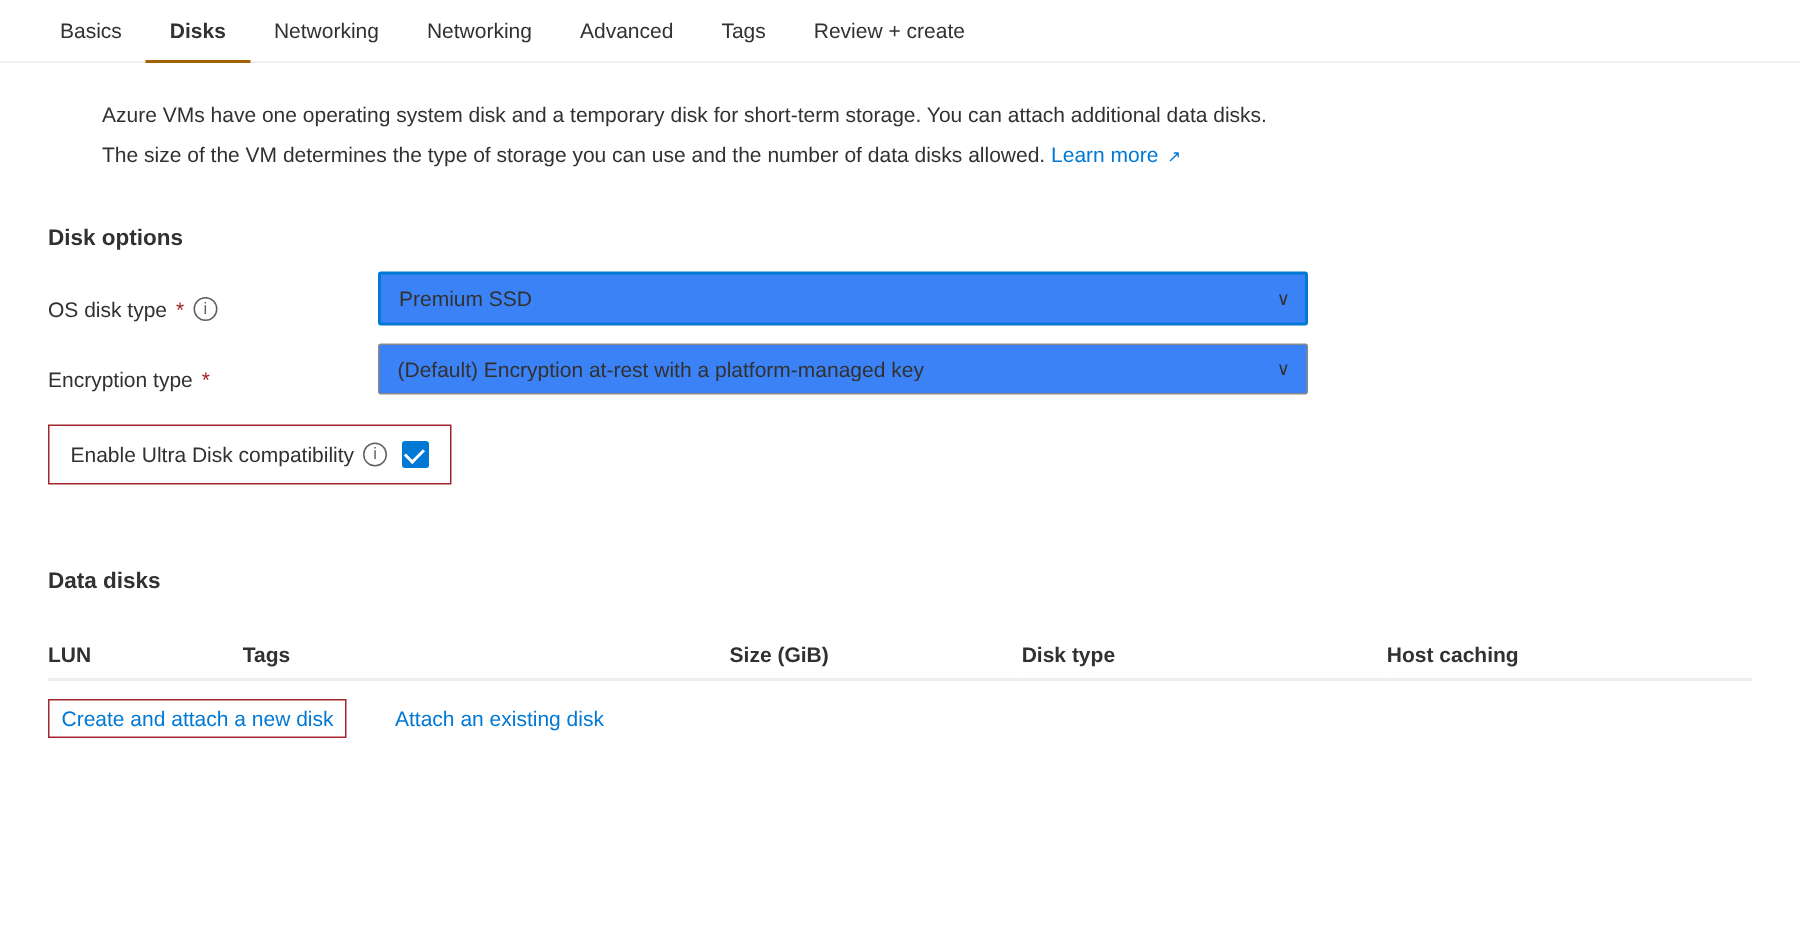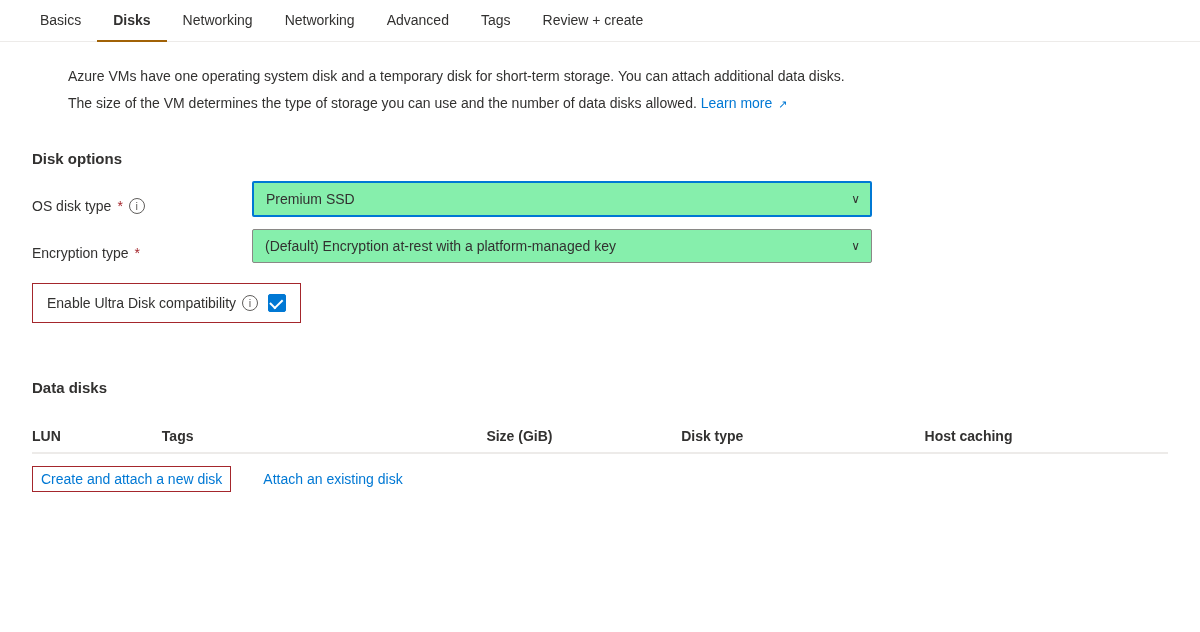--- a/index.html
+++ b/index.html
@@ -102,21 +102,21 @@
     .dropdown-container {
       position: relative;
       width: 100%;
       max-width: 620px;
     }
     .dropdown-container select {
       width: 100%;
       padding: 8px 36px 8px 12px;
       border: 1px solid #8a8886;
       border-radius: 2px;
-      background: #86efac;
+      background: #3b82f6;
       font-size: 14px;
       color: #323130;
       appearance: none;
       -webkit-appearance: none;
       cursor: pointer;
       outline: none;
     }
     .dropdown-container.focused select,
     .dropdown-container select:focus {
       border: 2px solid #0078d4;

